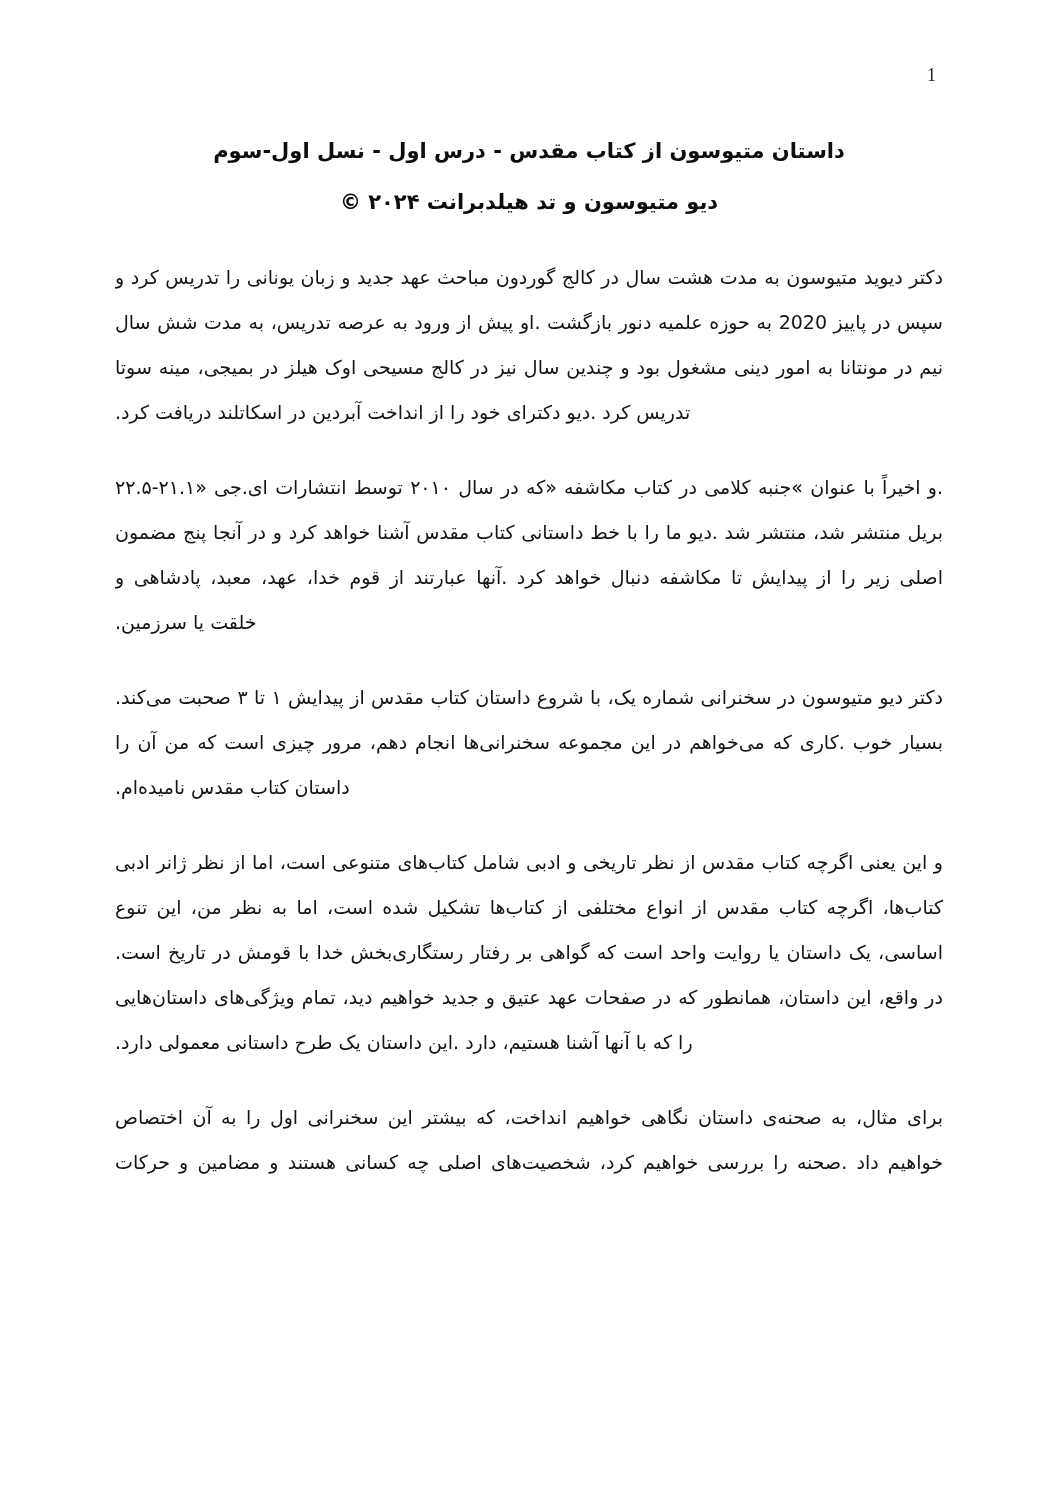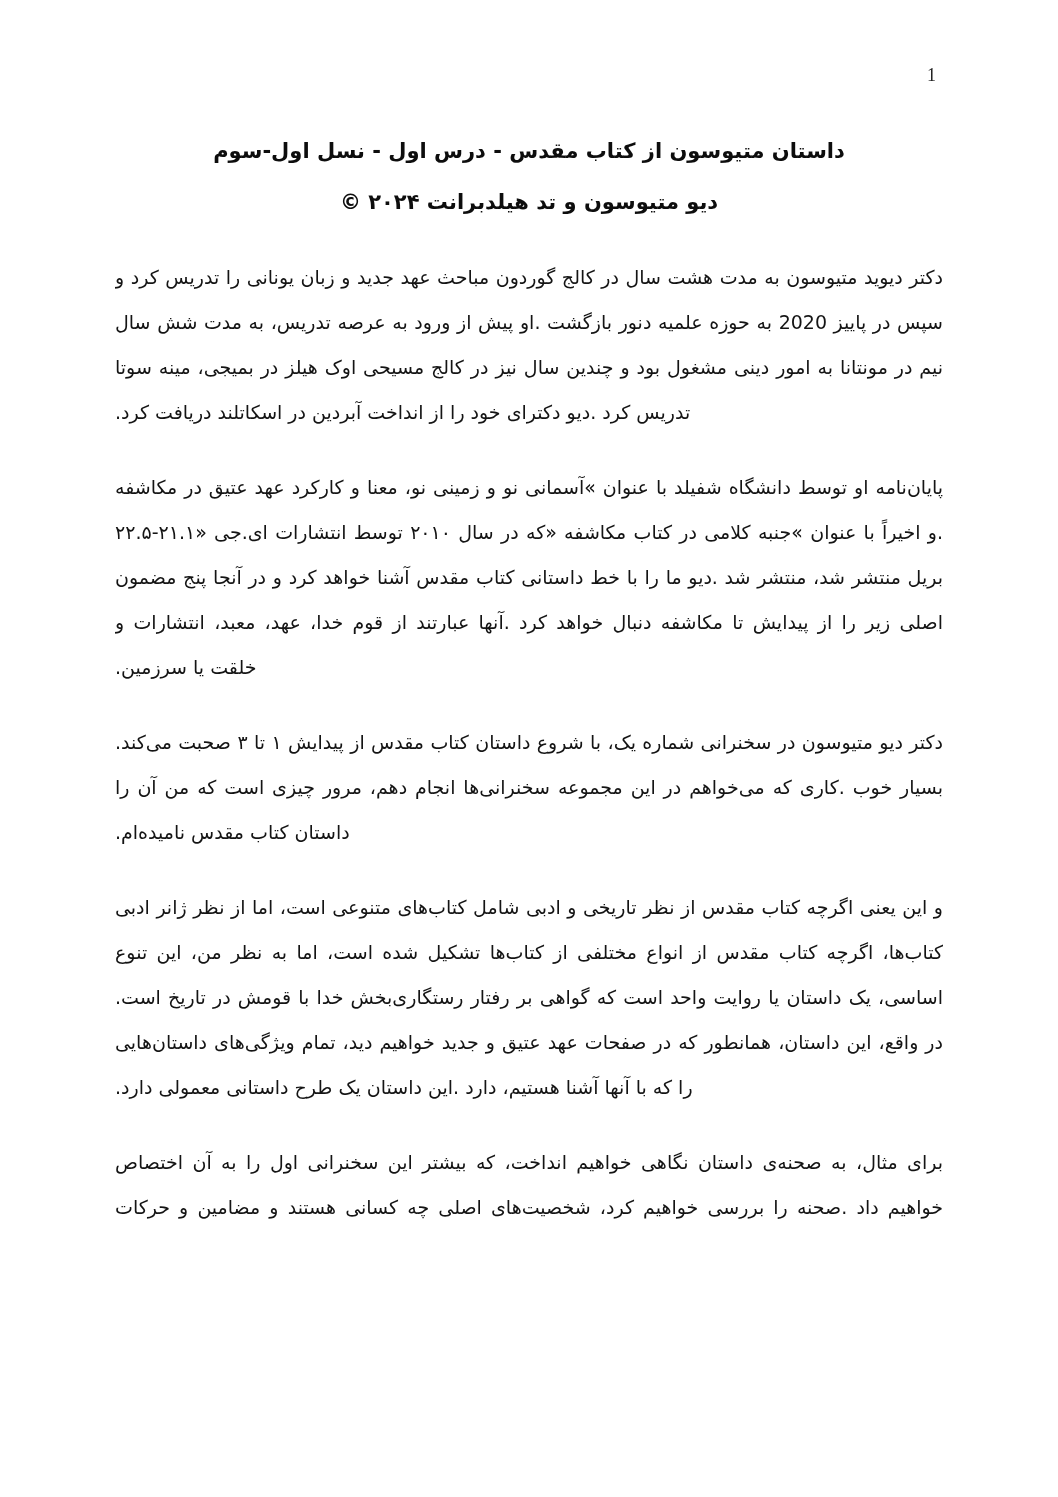--- a/index.html
+++ b/index.html
@@ -67,24 +67,23 @@
 
     <div class="body-block">
 
     <div class="para" dir="rtl">
           <div class="line">دکتر دیوید متیوسون به مدت هشت سال در کالج گوردون مباحث عهد جدید و زبان یونانی را تدریس کرد و</div>
           <div class="line">سپس در پاییز 2020 به حوزه علمیه دنور بازگشت .او پیش از ورود به عرصه تدریس، به مدت شش سال و</div>
           <div class="line">نیم در مونتانا به امور دینی مشغول بود و چندین سال نیز در کالج مسیحی اوک هیلز در بمیجی، مینه سوتا</div>
           <div class="line last">تدریس کرد .دیو دکترای خود را از انداخت آبردین در اسکاتلند دریافت کرد.</div>
         </div>
         <div class="para" dir="rtl">
-          <div class="line">پایان‌نامه او توسط دانشگاه شفیلد با عنوان »آسمانی نو و زمینی نو، معنا و کارکرد عهد عتیق در مکاشفه</div>
           <div class="line">.و اخیراً با عنوان »جنبه کلامی در کتاب مکاشفه «که در سال ۲۰۱۰ توسط انتشارات ای.جی «۲۱.۱-۲۲.۵</div>
           <div class="line">بریل منتشر شد، منتشر شد .دیو ما را با خط داستانی کتاب مقدس آشنا خواهد کرد و در آنجا پنج مضمون</div>
-          <div class="line">اصلی زیر را از پیدایش تا مکاشفه دنبال خواهد کرد .آنها عبارتند از قوم خدا، عهد، معبد، انتشارات و</div>
+          <div class="line">اصلی زیر را از پیدایش تا مکاشفه دنبال خواهد کرد .آنها عبارتند از قوم خدا، عهد، معبد، پادشاهی و</div>
           <div class="line last">خلقت یا سرزمین.</div>
         </div>
         <div class="para" dir="rtl">
           <div class="line">دکتر دیو متیوسون در سخنرانی شماره یک، با شروع داستان کتاب مقدس از پیدایش ۱ تا ۳ صحبت می‌کند.</div>
           <div class="line">بسیار خوب .کاری که می‌خواهم در این مجموعه سخنرانی‌ها انجام دهم، مرور چیزی است که من آن را</div>
           <div class="line last">داستان کتاب مقدس نامیده‌ام.</div>
         </div>
         <div class="para" dir="rtl">
           <div class="line">و این یعنی اگرچه کتاب مقدس از نظر تاریخی و ادبی شامل کتاب‌های متنوعی است، اما از نظر ژانر ادبی</div>
           <div class="line">کتاب‌ها، اگرچه کتاب مقدس از انواع مختلفی از کتاب‌ها تشکیل شده است، اما به نظر من، این تنوع</div>

